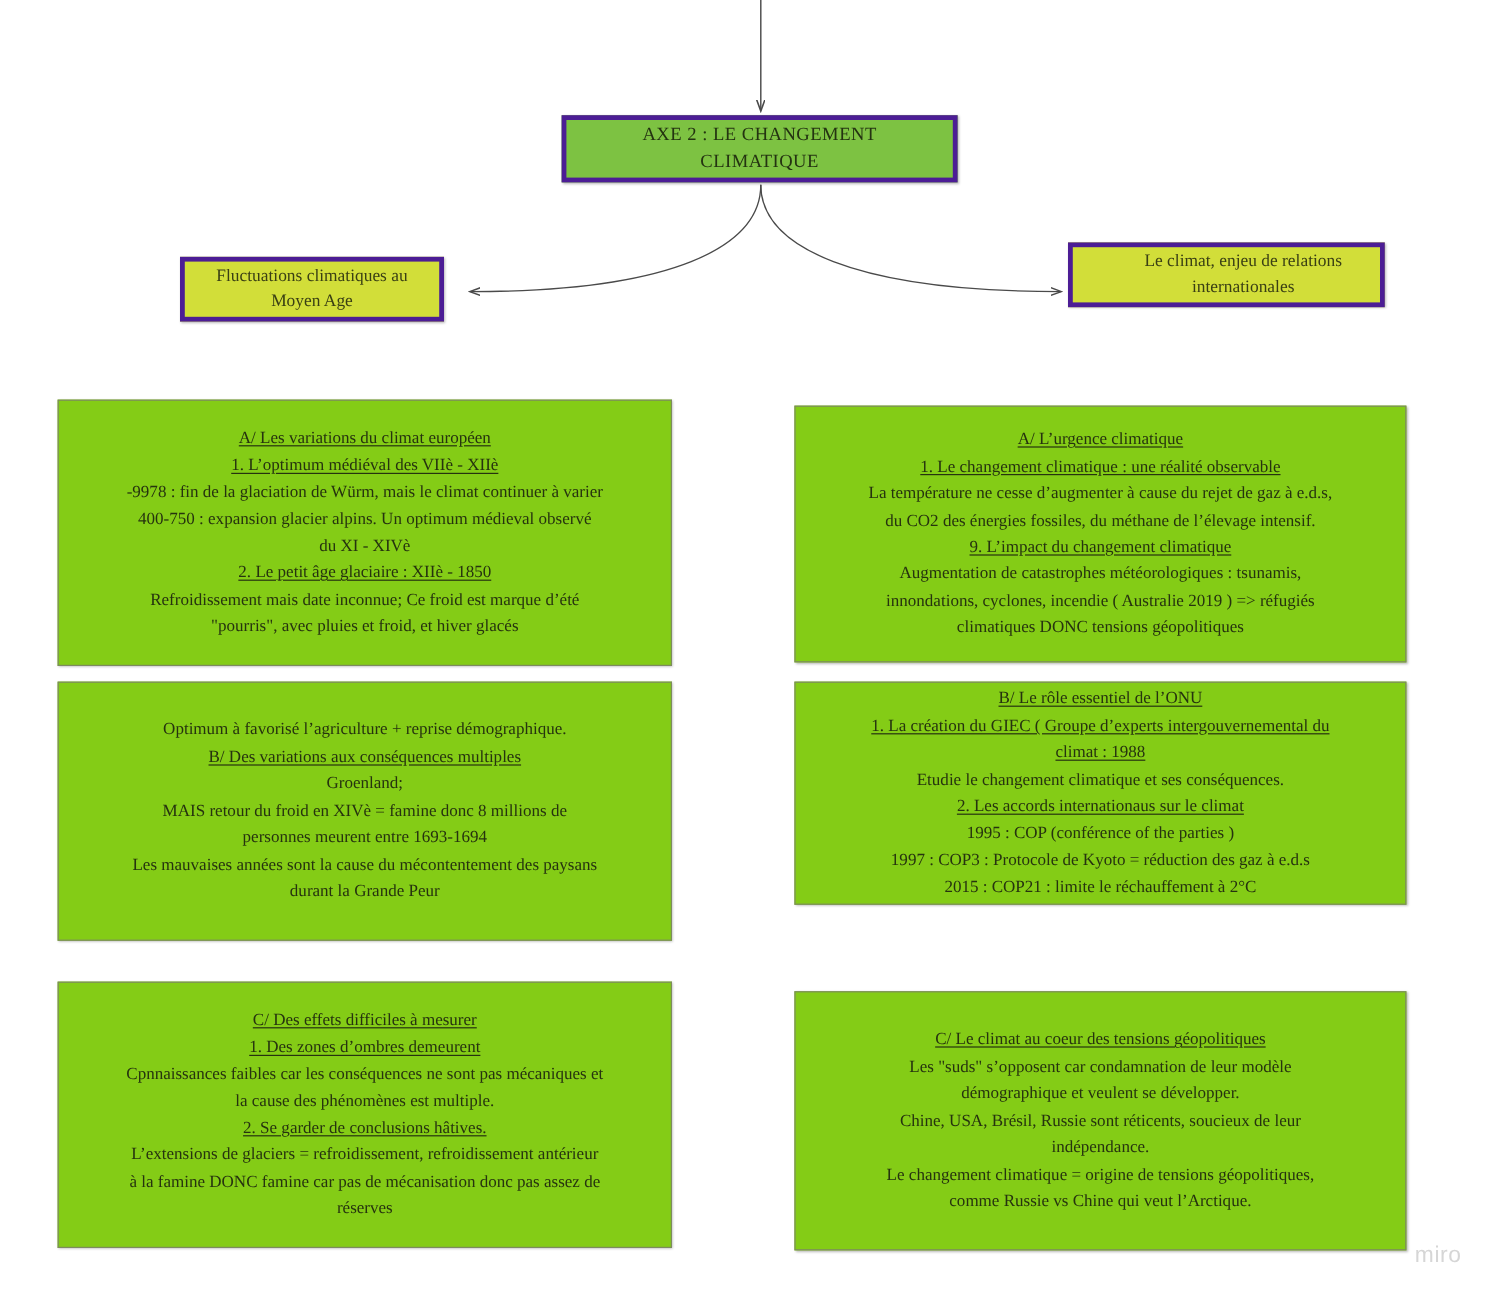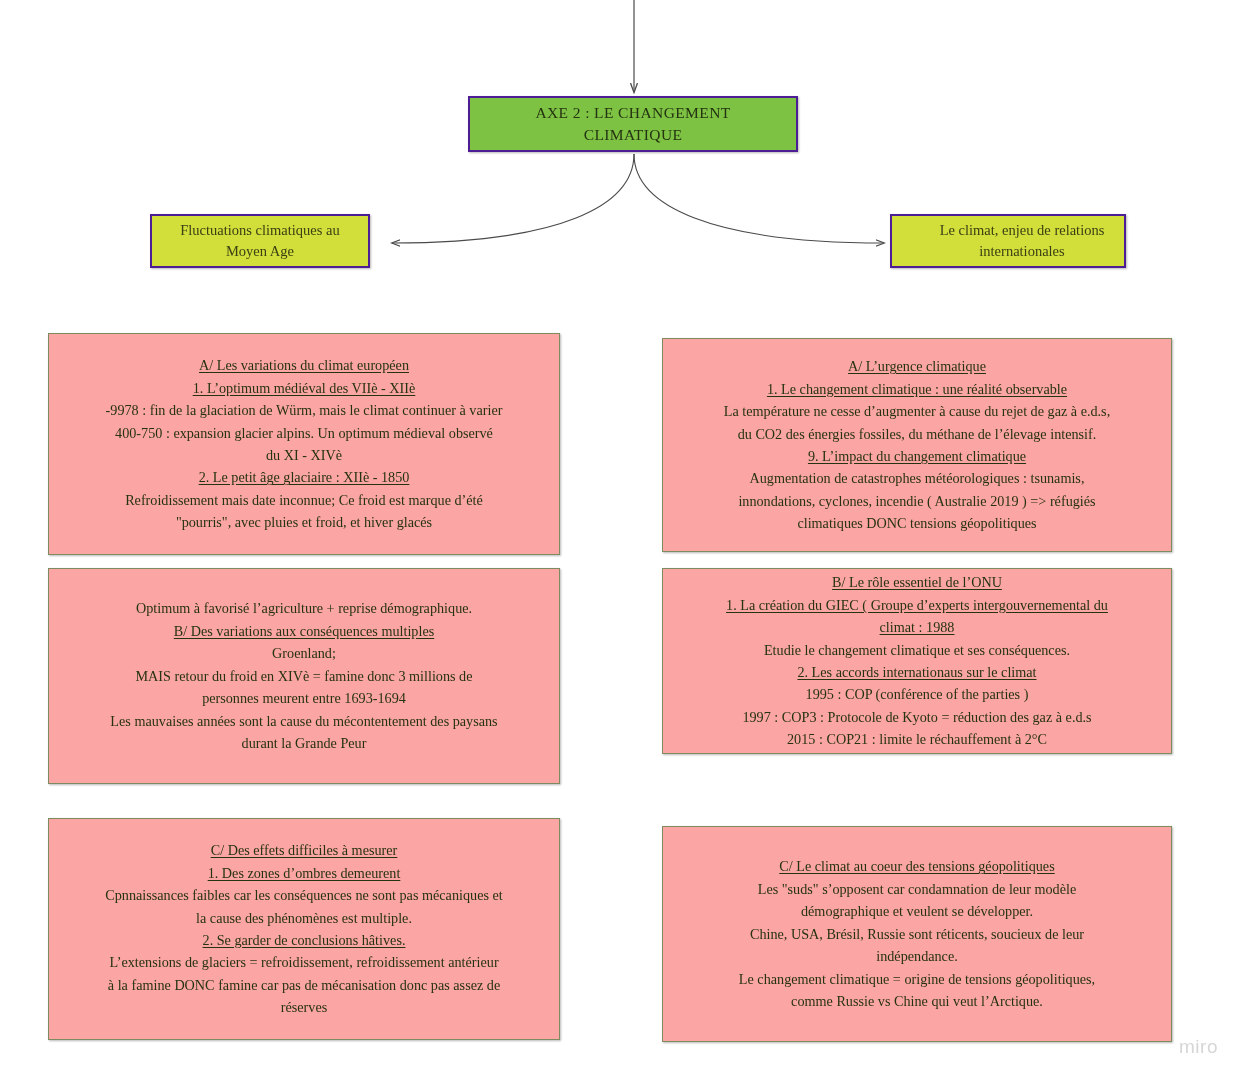--- a/index.html
+++ b/index.html
@@ -28,21 +28,21 @@
     top: 0;
     width: 1240px;
     height: 1080px;
     pointer-events: none;
   }
 
   
   .node {
     position: absolute;
     box-sizing: border-box;
-    border: 2px solid #4c1d95;
+    border: 4px solid #4c1d95;
     box-shadow: 1px 1px 2px rgba(0,0,0,0.28);
     display: flex;
     align-items: center;
     justify-content: center;
     text-align: center;
   }
 
   .node-title {
     left: 468px;
     top: 96px;
@@ -57,25 +57,25 @@
   .node-title .txt { padding: 0 10px; }
 
   .node-sub {
     background: #d2de39;
     font-size: 14.5px;
     line-height: 1.45;
     height: 54px;
     color: #3a3f14;
   }
   .node-sub-left  { left: 150px; top: 214px; width: 220px; }
-  .node-sub-right { left: 890px; top: 214px; width: 236px; padding-left: 28px; }
+  .node-sub-right { left: 890px; top: 202px; width: 264px; padding-left: 28px; }
   .node-sub .txt { padding: 0 8px; }
 
   .node-content {
-    background: #fca5a5;
+    background: #84cc16;
     border: 1px solid #7d8c5e;
     align-items: center;
     justify-content: center;
     padding: 8px 12px;
     font-size: 14.2px;
     line-height: 1.58;
     color: #26330f;
   }
   .node-content .body {
     width: 100%;
@@ -159,21 +159,21 @@
         <span class="line hd">2. Le petit âge glaciaire  : XIIè - 1850</span>
         <span class="line">Refroidissement mais date inconnue; Ce froid est marque d’été</span>
         <span class="line">"pourris", avec pluies et froid, et hiver glacés</span>
       </div>
   </div>
   <div class="node node-content lc l2">
     <div class="body">
         <span class="line">Optimum à favorisé l’agriculture + reprise démographique.</span>
         <span class="line hd">B/ Des variations aux conséquences multiples</span>
         <span class="line">Groenland;</span>
-        <span class="line">MAIS retour du froid en XIVè = famine donc 3 millions de</span>
+        <span class="line">MAIS retour du froid en XIVè = famine donc 8 millions de</span>
         <span class="line">personnes meurent entre 1693-1694</span>
         <span class="line">Les mauvaises années sont la cause du mécontentement des paysans</span>
         <span class="line">durant la Grande Peur</span>
       </div>
   </div>
   <div class="node node-content lc l3">
     <div class="body">
         <span class="line hd">C/ Des effets difficiles à mesurer</span>
         <span class="line hd">1. Des zones d’ombres demeurent</span>
         <span class="line">Cpnnaissances faibles car les conséquences ne sont pas mécaniques et</span>

